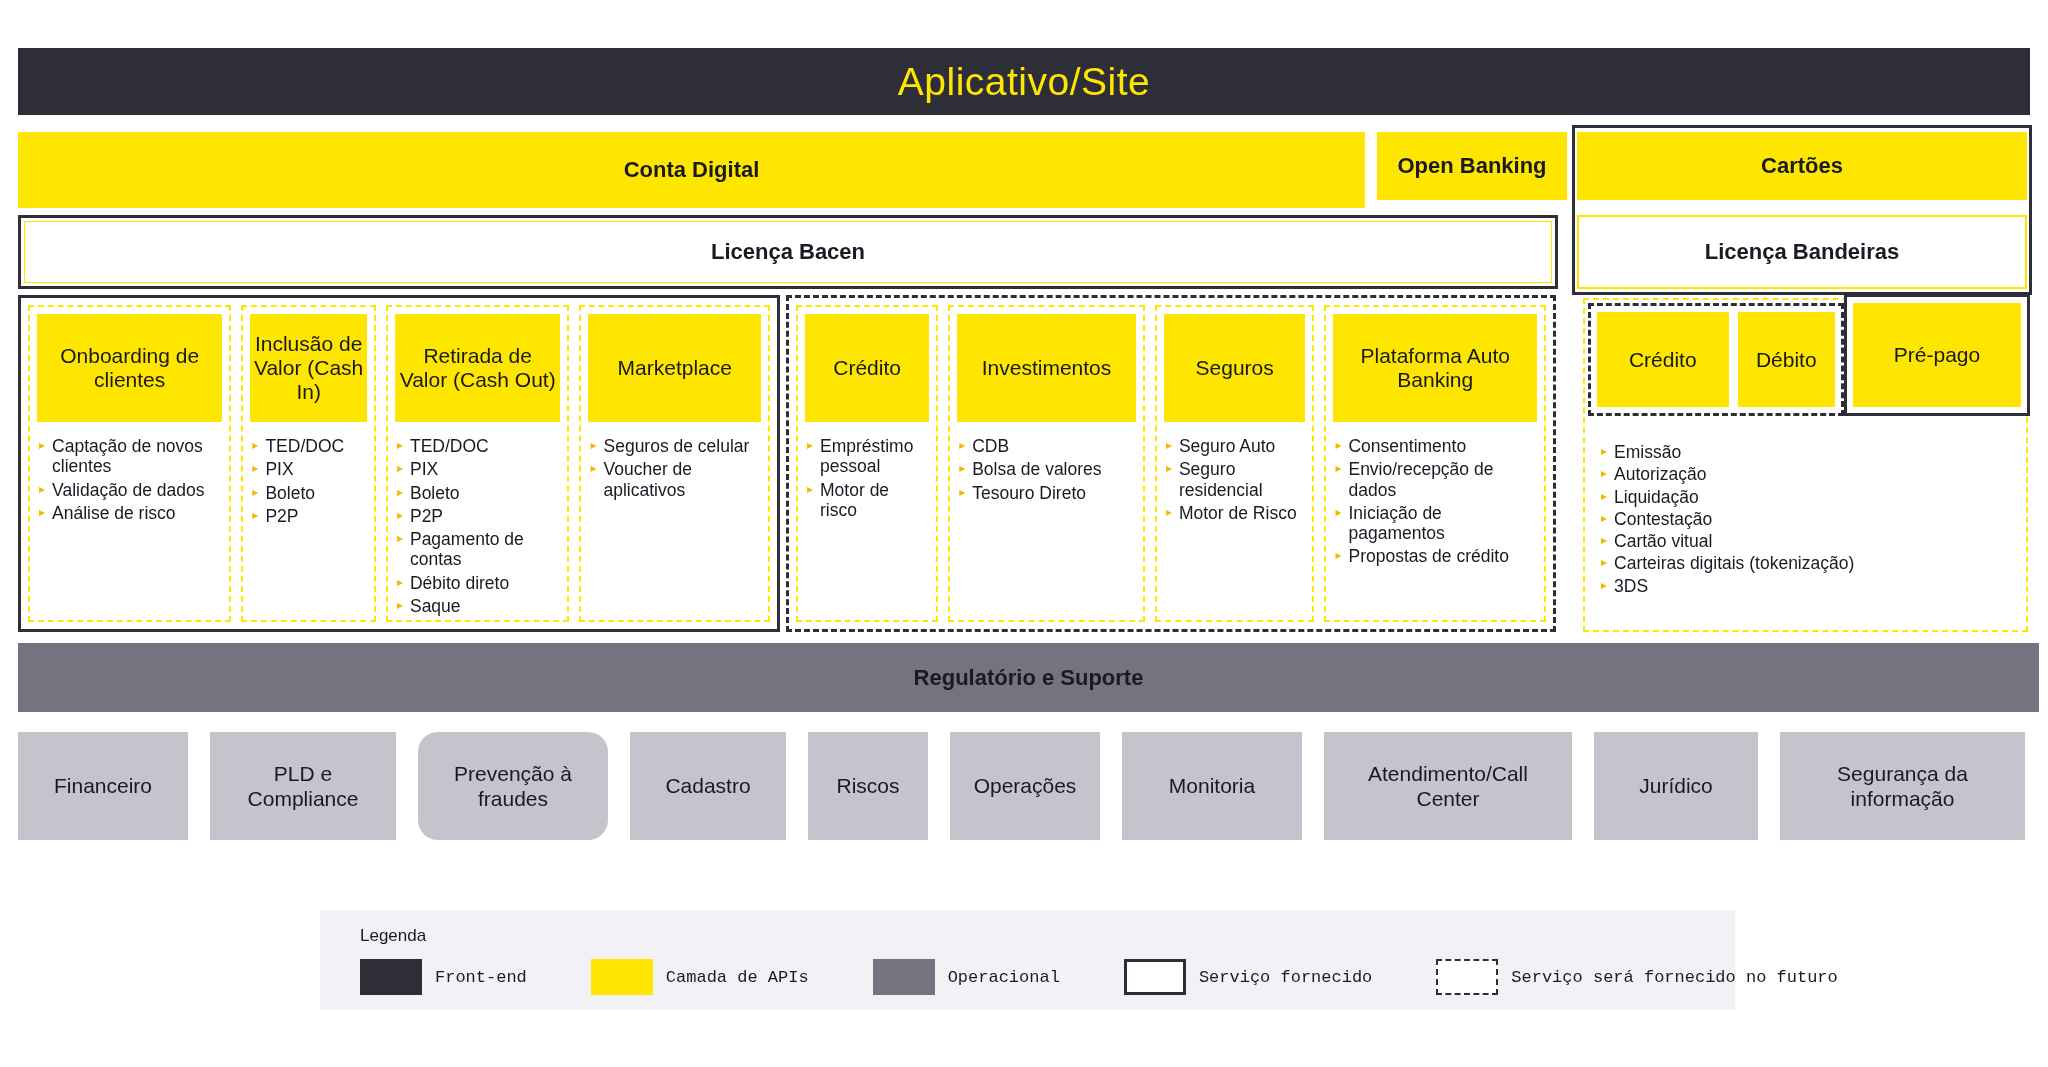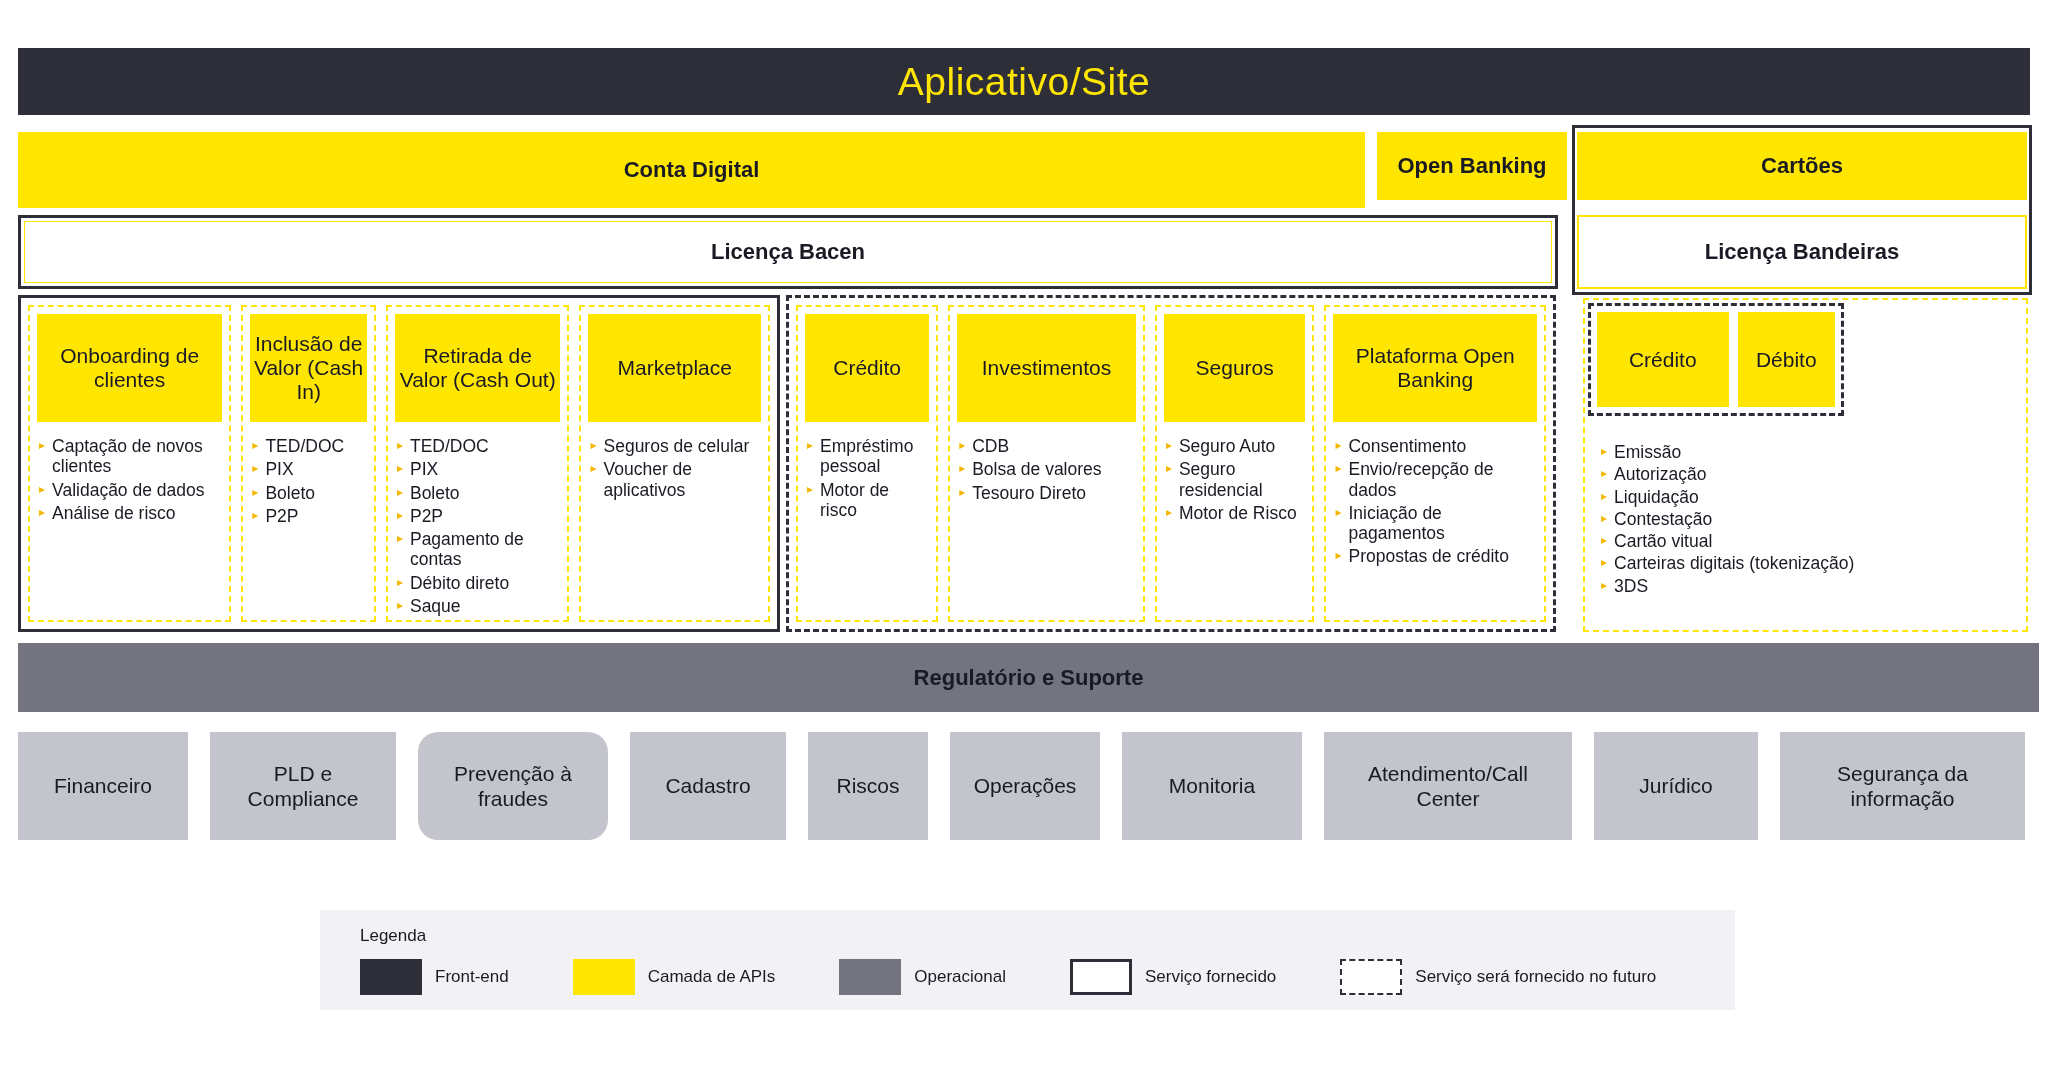--- a/index.html
+++ b/index.html
@@ -65,21 +65,21 @@
 
   
   #support-row{left:18px;top:732px;width:2012px;height:108px;display:flex;gap:22px;}
   .sbox{background:#c4c4cd;display:flex;align-items:center;justify-content:center;text-align:center;
     font-size:21px;line-height:1.2;box-sizing:border-box;padding:0 18px;}
 
   
   #legend{left:320px;top:910px;width:1415px;height:100px;background:#f2f2f6;
     padding:16px 40px;box-sizing:border-box;}
   #legend .lt{font-size:17px;margin-bottom:13px;}
-  #legend .lrow{display:flex;gap:64px;align-items:center;}
+  #legend .lrow{display:flex;gap:64px;align-items:center;font-family:Liberation Mono, monospace;}
   .litem{display:flex;align-items:center;gap:13px;font-size:17px;white-space:nowrap;}
   .sw{width:62px;height:36px;box-sizing:border-box;flex:0 0 auto;}
   .sw-frontend{background:#2e2e38;}
   .sw-apis{background:#ffe600;}
   .sw-oper{background:#747480;}
   .sw-solid{background:#fff;border:3px solid #2e2e38;}
   .sw-dashed{background:#fff;border:2px dashed #2e2e38;}
 </style>
 </head>
 <body>
@@ -225,21 +225,21 @@
           <span class="blt">▸</span>
           <span class="txt">Seguro residencial</span>
         </li>
         <li>
           <span class="blt">▸</span>
           <span class="txt">Motor de Risco</span>
         </li>
       </ul>
     </div>
     <div class="card" style="flex: 1.64 1 0px;">
-      <div class="card-head">Plataforma Open Banking</div>
+      <div class="card-head">Plataforma Auto Banking</div>
       <ul class="blist">
         <li>
           <span class="blt">▸</span>
           <span class="txt">Consentimento</span>
         </li>
         <li>
           <span class="blt">▸</span>
           <span class="txt">Envio/recepção de dados</span>
         </li>
         <li>
@@ -251,20 +251,23 @@
           <span class="txt">Propostas de crédito</span>
         </li>
       </ul>
     </div>
   </div>
 
 <div id="cartoes-cards" class="abs">
   <div id="cc-dashed">
       <div class="cc-head">Crédito</div>
       <div class="cc-head">Débito</div>
+    </div>
+  <div id="cc-solid">
+      <div class="cc-head">Pré-pago</div>
     </div>
   <ul id="cc-list" class="blist">
       <li>
         <span class="blt">▸</span>
         <span class="txt">Emissão</span>
       </li>
       <li>
         <span class="blt">▸</span>
         <span class="txt">Autorização</span>
       </li>

